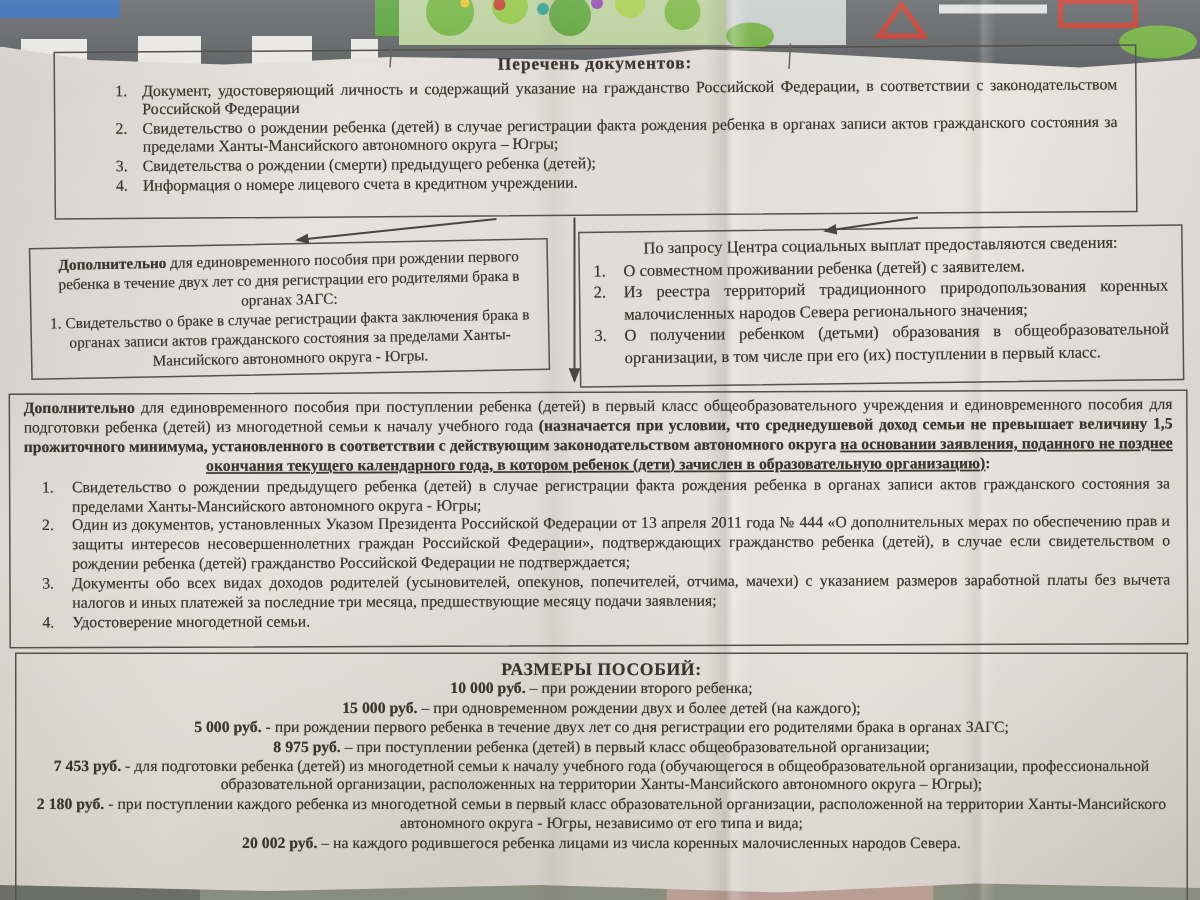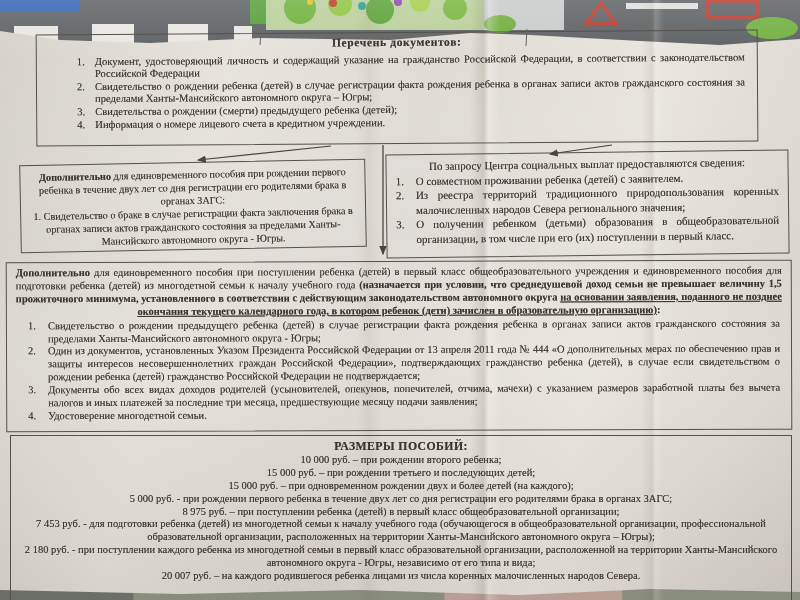--- a/index.html
+++ b/index.html
@@ -53,21 +53,21 @@
   .box4{left:6px;top:261px;width:786px;height:170px;padding:4px 9px;
         font-size:10.5px;line-height:12.9px;transform:rotate(-.2deg);}
   .box4 .hdr{text-align:justify;text-align-last:center;margin-bottom:1px;}
   .box4 .list{margin-left:6px;}
   .box4 .num{width:26px;padding-left:6px;}
   .box4 .txt{padding-right:2px;}
 
   .box5{left:10px;top:435px;width:782px;height:185px;padding:4px 12px;
         font-size:10.5px;line-height:12.9px;text-align:center;}
   .box5 .box-title{font-size:11.8px;letter-spacing:.4px;margin-bottom:1px;}
-  .benefit-entry .amt{font-weight:normal;}
+  .benefit-entry .amt{font-weight:bold;}
 
   
   .connectors{position:absolute;left:0;top:0;z-index:4;pointer-events:none;}
   .watermark{
     position:absolute;left:36px;top:8px;z-index:5;
     font-family:"Liberation Sans", sans-serif;font-size:56px;line-height:1;
     color:#ffffff;letter-spacing:2px;text-shadow:0 0 1px rgba(255,255,255,.6);
   }
 </style>
 </head>
@@ -174,27 +174,26 @@
       <div class="doc-row">
         <span class="num">4.</span>
         <span class="txt">Удостоверение многодетной семьи.</span>
       </div>
     </div>
   </div>
 
   <div class="box box5">
     <div class="box-title">РАЗМЕРЫ ПОСОБИЙ:</div>
     <div class="benefit-entry"><span class="amt">10 000 руб.</span><span> – при рождении второго ребенка;</span></div>
-    <div class="benefit-entry"><span class="amt">15 000 руб.</span><span> – при рождении третьего и последующих детей;</span></div>
     <div class="benefit-entry"><span class="amt">15 000 руб.</span><span> – при одновременном рождении двух и более детей (на каждого);</span></div>
     <div class="benefit-entry"><span class="amt">5 000 руб.</span><span> - при рождении первого ребенка в течение двух лет со дня регистрации его родителями брака в органах ЗАГС;</span></div>
     <div class="benefit-entry"><span class="amt">8 975 руб.</span><span> – при поступлении ребенка (детей) в первый класс общеобразовательной организации;</span></div>
     <div class="benefit-entry"><span class="amt">7 453 руб.</span><span> - для подготовки ребенка (детей) из многодетной семьи к началу учебного года (обучающегося в общеобразовательной организации, профессиональной образовательной организации, расположенных на территории Ханты-Мансийского автономного округа – Югры);</span></div>
     <div class="benefit-entry"><span class="amt">2 180 руб.</span><span> - при поступлении каждого ребенка из многодетной семьи в первый класс образовательной организации, расположенной на территории Ханты-Мансийского автономного округа - Югры, независимо от его типа и вида;</span></div>
-    <div class="benefit-entry"><span class="amt">20 007 руб.</span><span> – на каждого родившегося ребенка лицами из числа коренных малочисленных народов Севера.</span></div>
+    <div class="benefit-entry"><span class="amt">20 002 руб.</span><span> – на каждого родившегося ребенка лицами из числа коренных малочисленных народов Севера.</span></div>
   </div>
 
   <svg class="connectors" width="800" height="600" viewBox="0 0 800 600">
     <defs>
       <marker id="ah" markerWidth="9" markerHeight="8" refX="6.5" refY="3" orient="auto">
         <path d="M0,0 L7.5,3 L0,6 Z" fill="#4a453f"></path>
       </marker>
     </defs>
     <line x1="383" y1="145" x2="383" y2="254" stroke="#4a453f" stroke-width="1.3" marker-end="url(#ah)"></line>
     <line x1="331" y1="146" x2="198" y2="160" stroke="#4a453f" stroke-width="1.2" marker-end="url(#ah)"></line>

